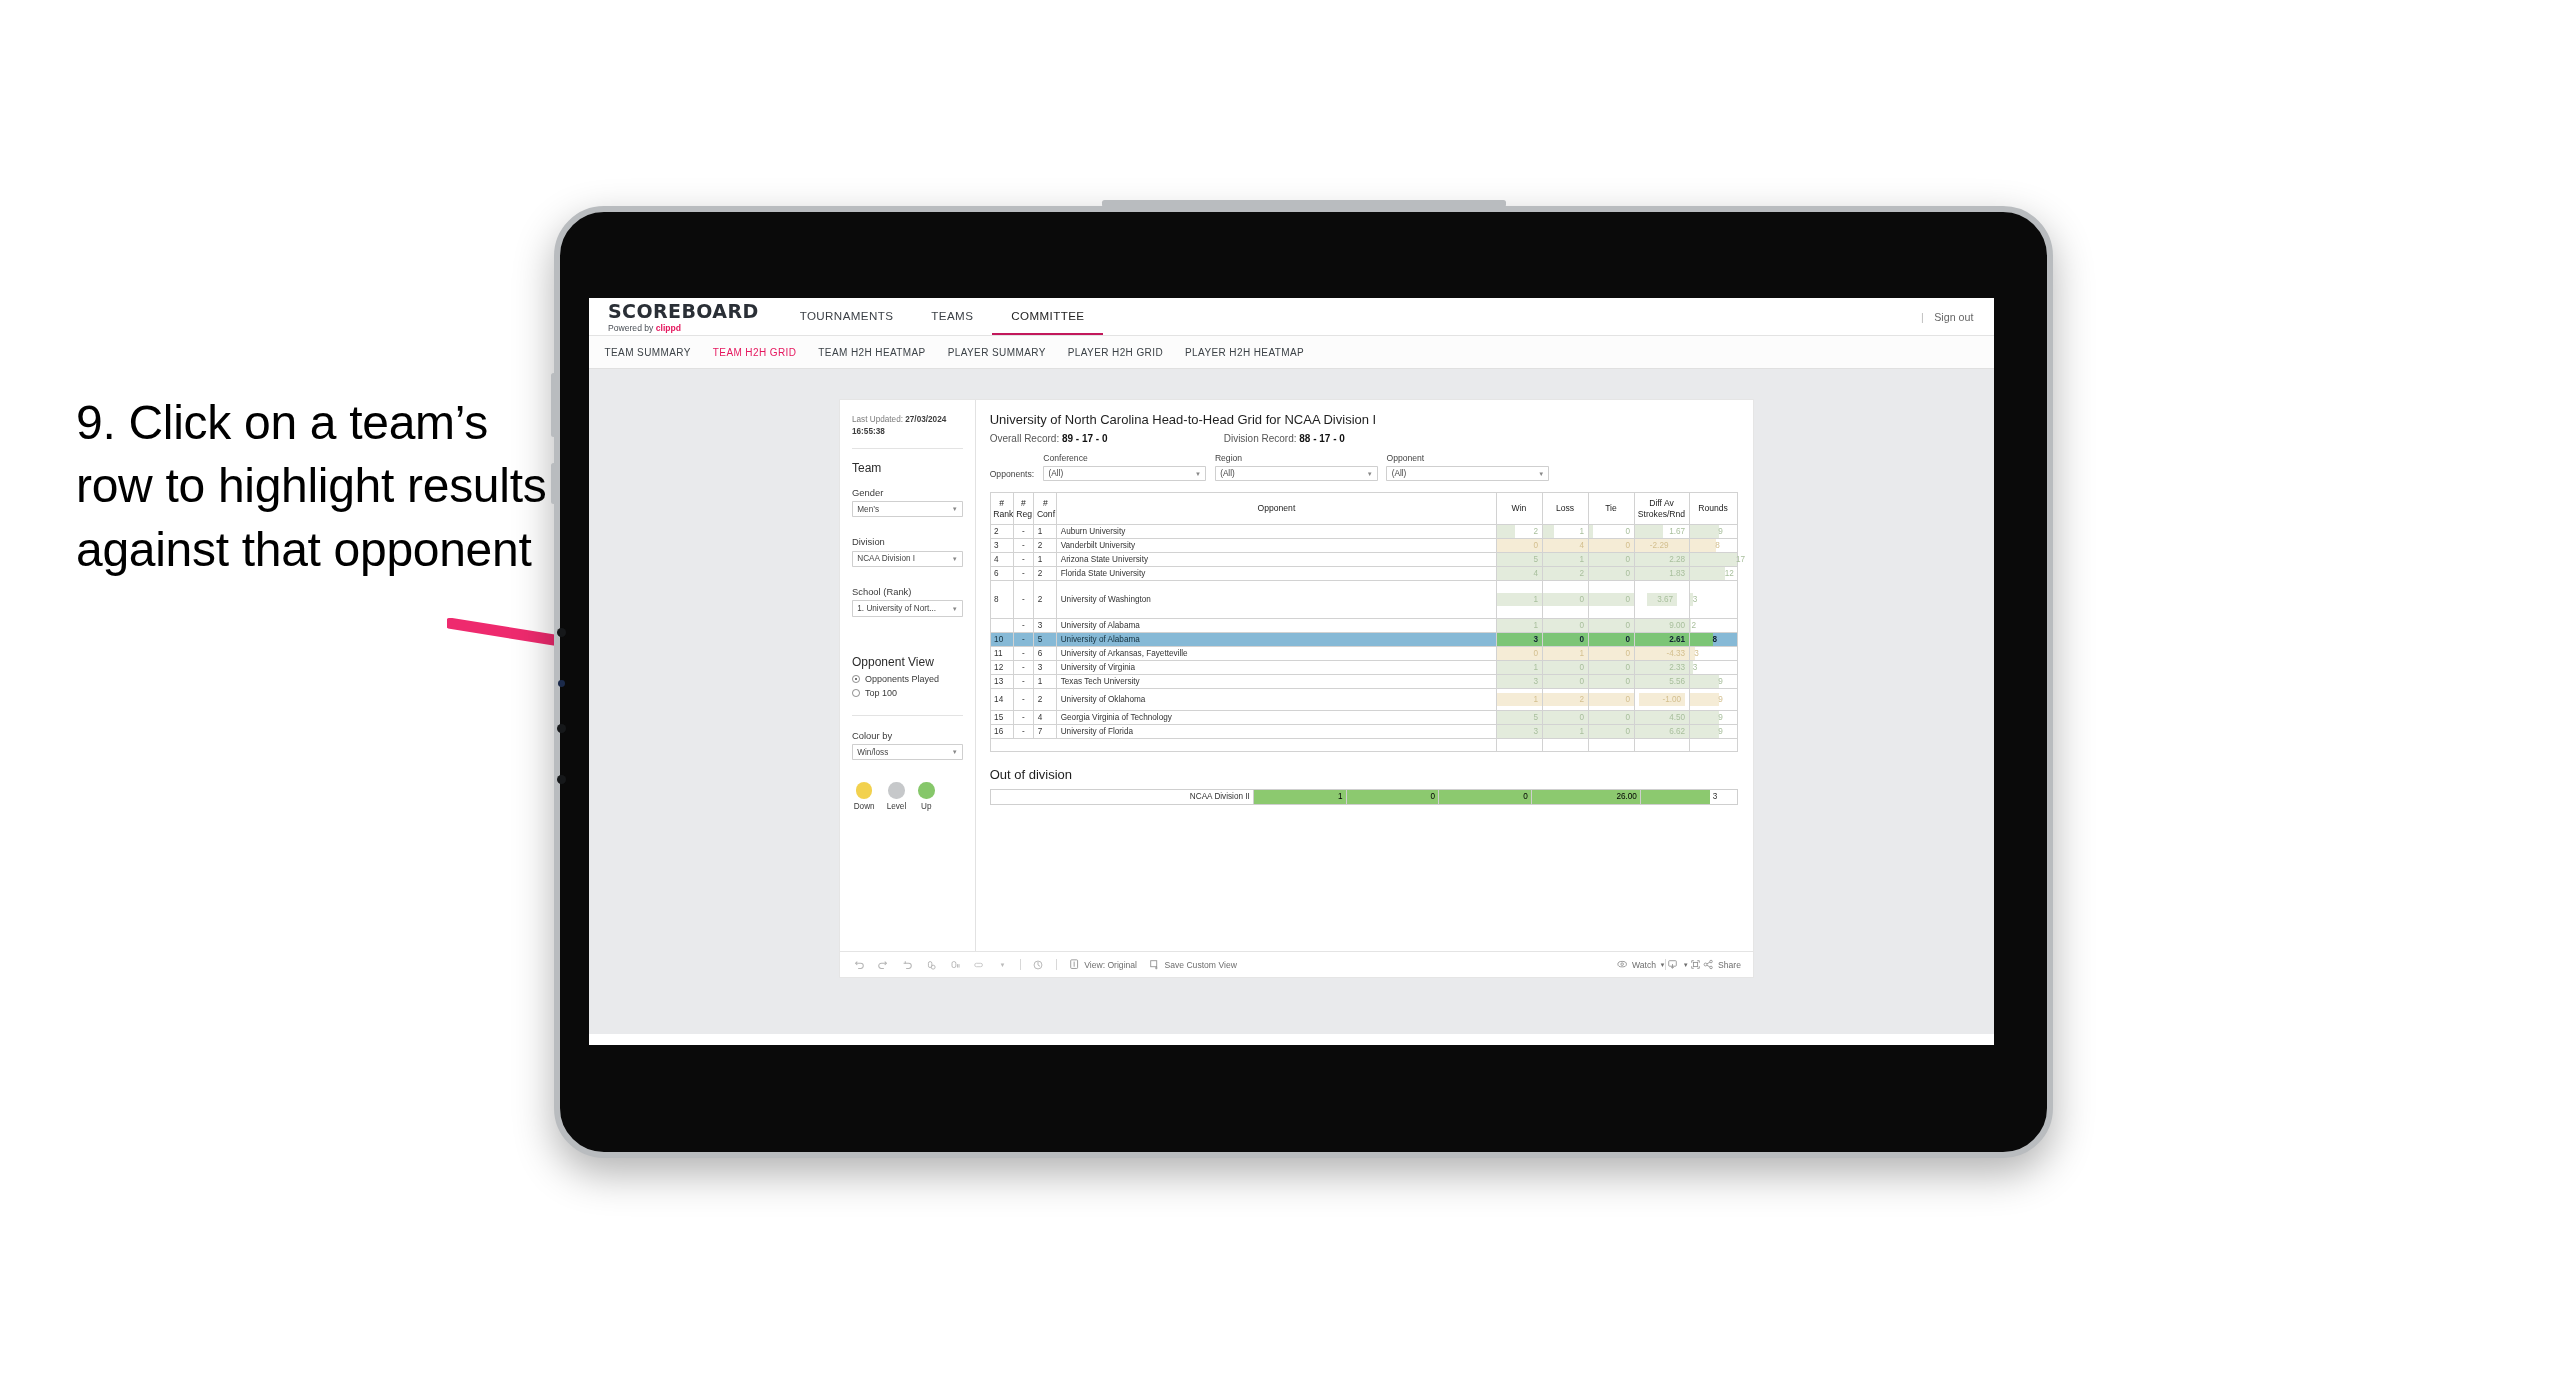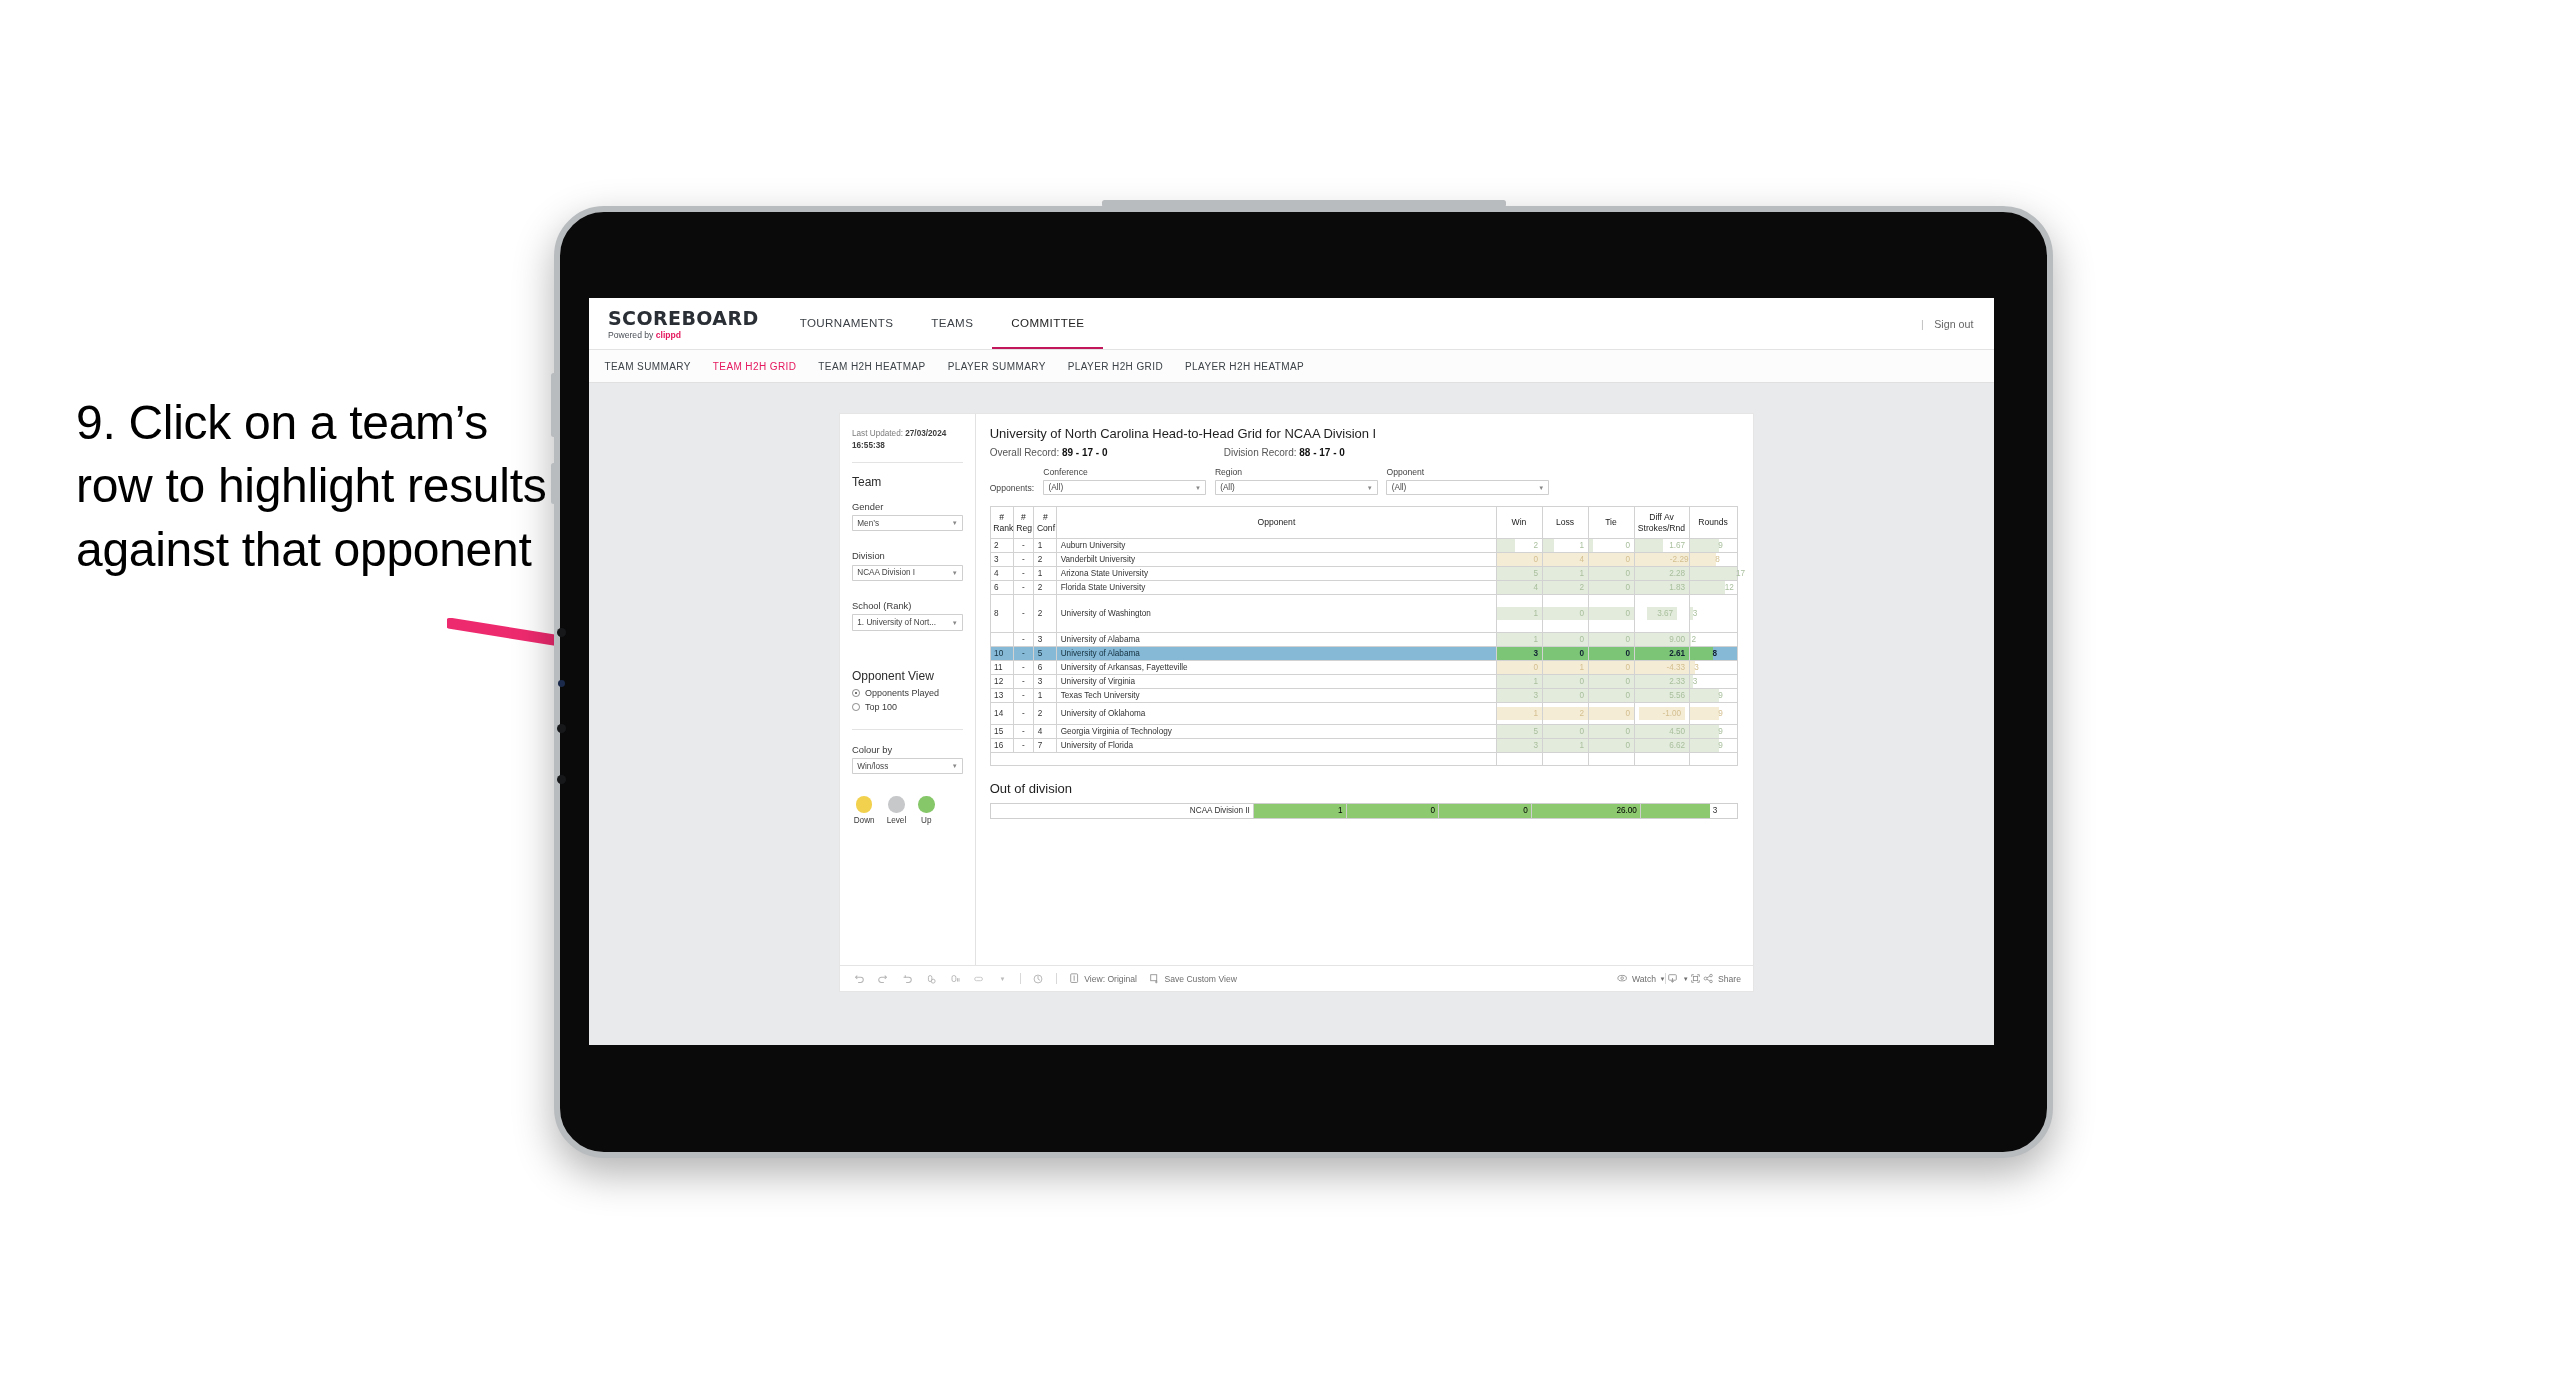--- a/index.html
+++ b/index.html
@@ -50,21 +50,21 @@
   .dot.d4 { top:563px; }
 
   
   .screen {
     position:absolute; left:29px; top:86px;
     width: 1405px; height: 747px;
     background: #ffffff; overflow:hidden;
   }
 
   
-  .topnav { height:52px; background:#fff; display:flex; align-items:stretch; border-bottom:0.9px solid #e3e3e3; }
+  .topnav { height:38px; background:#fff; display:flex; align-items:stretch; border-bottom:0.9px solid #e3e3e3; }
   .brand { display:flex; flex-direction:column; justify-content:center; padding:0 22px 0 19px; }
   .brand-name { font-size:19px; font-weight:bold; letter-spacing:0.4px; color:#2a2f36; font-family:"DejaVu Sans", sans-serif; }
   .brand-sub { font-size:8.6px; color:#4a4f56; margin-top:1.7px; }
   .brand-sub b { color:#e5175e; }
   .topnav-items { display:flex; align-items:stretch; }
   .topnav-item {
     display:flex; align-items:center; padding:0 19px; font-size:11.6px; color:#3a3f45;
     letter-spacing:0.4px; cursor:pointer; border-bottom:2.6px solid transparent;
   }
   .topnav-item.active { border-bottom-color:#c2185b; color:#222; }
@@ -383,21 +383,21 @@
                       </td>
                       <td style="padding: 0px; position: relative;">
                         <div class="bar">
                           <div class="fill" style="width: 100%; background: rgb(245, 236, 214);"></div>
                           <div class="val" style="color: rgb(211, 191, 142); right: 3.4px;">0</div>
                         </div>
                       </td>
                       <td style="padding: 0px; position: relative;">
                         <div class="bar">
                           <div class="fill" style="width: 100%; background: rgb(245, 236, 214);"></div>
-                          <div class="val" style="color: rgb(211, 191, 142); right: 0;">-2.29</div>
+                          <div class="val" style="color: rgb(211, 191, 142); right: 20px;">-2.29</div>
                         </div>
                       </td>
                       <td style="padding: 0px; position: relative;">
                         <div class="bar">
                           <div class="fill" style="width: 56%; background: rgb(245, 236, 214);"></div>
                           <div class="val" style="color: rgb(211, 191, 142); left: 55%;">8</div>
                         </div>
                       </td>
                     </tr>
                     <tr>

